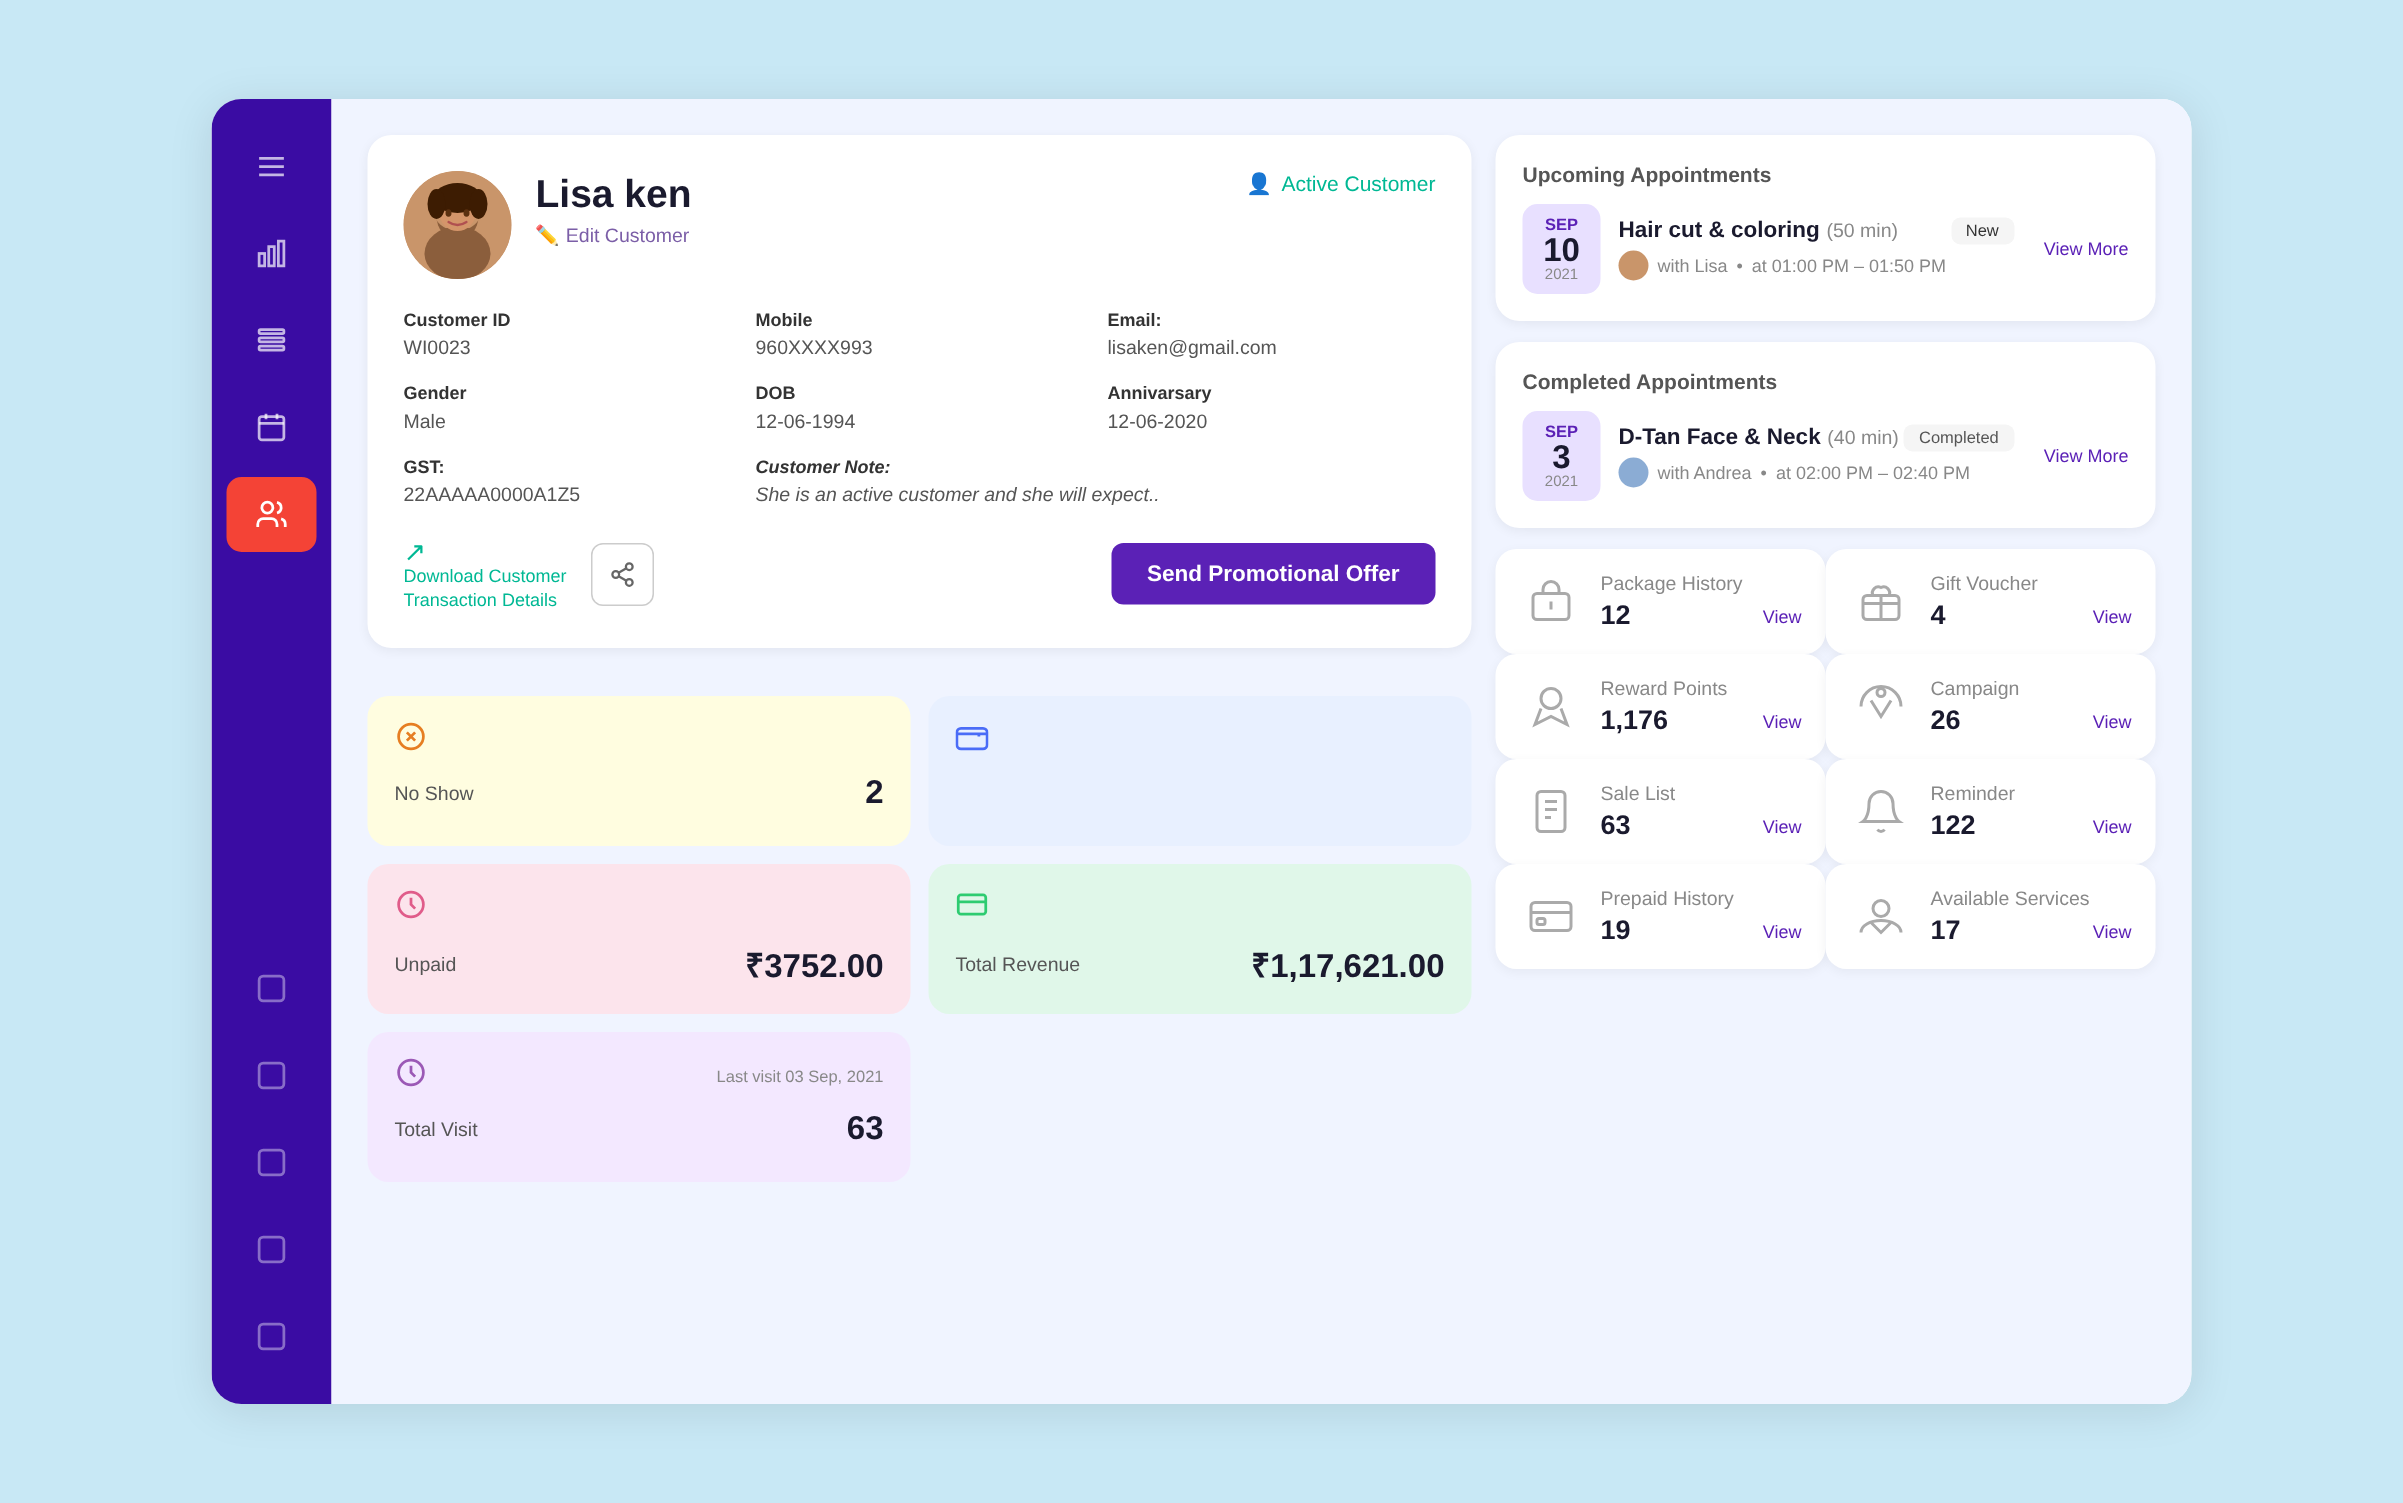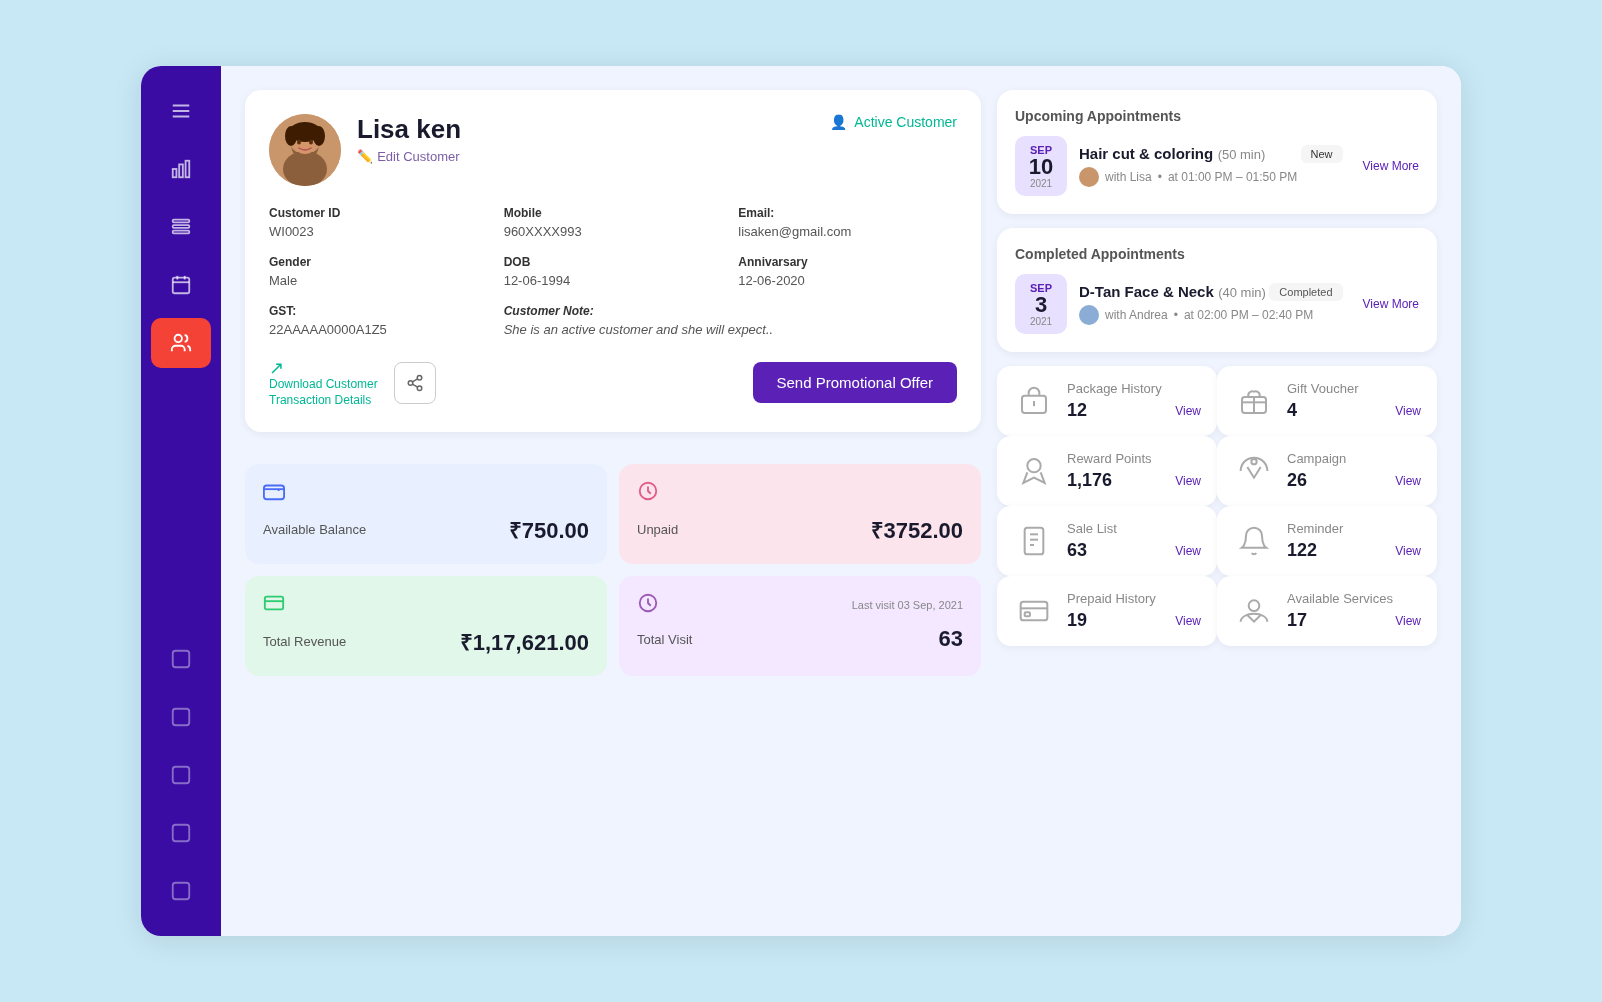--- a/index.html
+++ b/index.html
@@ -183,21 +183,21 @@
       color: #666;
     }
 
     .send-btn {
       background: #5b21b6;
       color: white;
       border: none;
       border-radius: 8px;
       padding: 12px 24px;
       font-size: 15px;
-      font-weight: 400;
+      font-weight: 700;
       cursor: pointer;
       margin-left: auto;
     }
 
     
     .stats-grid {
       display: grid;
       grid-template-columns: 1fr 1fr;
       gap: 12px;
     }
@@ -565,35 +565,46 @@
                 <line x1="15.41" y1="6.51" x2="8.59" y2="10.49"></line>
             </svg>
           </div>
           <button class="send-btn">Send Promotional Offer</button>
         </div>
       </div>
 
       <div class="stats-grid">
 
 
+        <div class="stat-card yellow">
+          <div style="display:flex;align-items:center;gap:8px;">
+            <span>
+              <svg width="22" height="22" viewBox="0 0 24 24" fill="none" stroke="#e67e22" stroke-width="2">
+                  <circle cx="12" cy="12" r="9"></circle>
+                  <line x1="9" y1="9" x2="15" y2="15"></line>
+                  <line x1="15" y1="9" x2="9" y2="15"></line>
+                </svg>
+            </span>
+          </div>
+          <div class="stat-row">
+            <span class="stat-label">No Show</span>
+            <span class="stat-value">2</span>
+          </div>
+        </div>
 
         <div class="stat-card light-blue">
           <div style="display:flex;align-items:center;gap:8px;">
             <span>
               <svg width="22" height="22" viewBox="0 0 24 24" fill="none" stroke="#4a6cf7" stroke-width="2">
                   <rect x="1" y="6" width="22" height="15" rx="3"></rect>
                   <path d="M16 11h2"></path>
                   <path d="M1 10h22"></path>
                 </svg>
             </span>
           </div>
-          <div class="stat-row">
-            <span class="stat-label">Available Balance</span>
-            <span class="stat-value">₹750.00</span>
-          </div>
         </div>
 
         <div class="stat-card pink">
           <div style="display:flex;align-items:center;gap:8px;">
             <span>
               <svg width="22" height="22" viewBox="0 0 24 24" fill="none" stroke="#e05c8a" stroke-width="2">
                   <circle cx="12" cy="12" r="9"></circle>
                   <path d="M12 7v5l3 3"></path>
                 </svg>
             </span>

